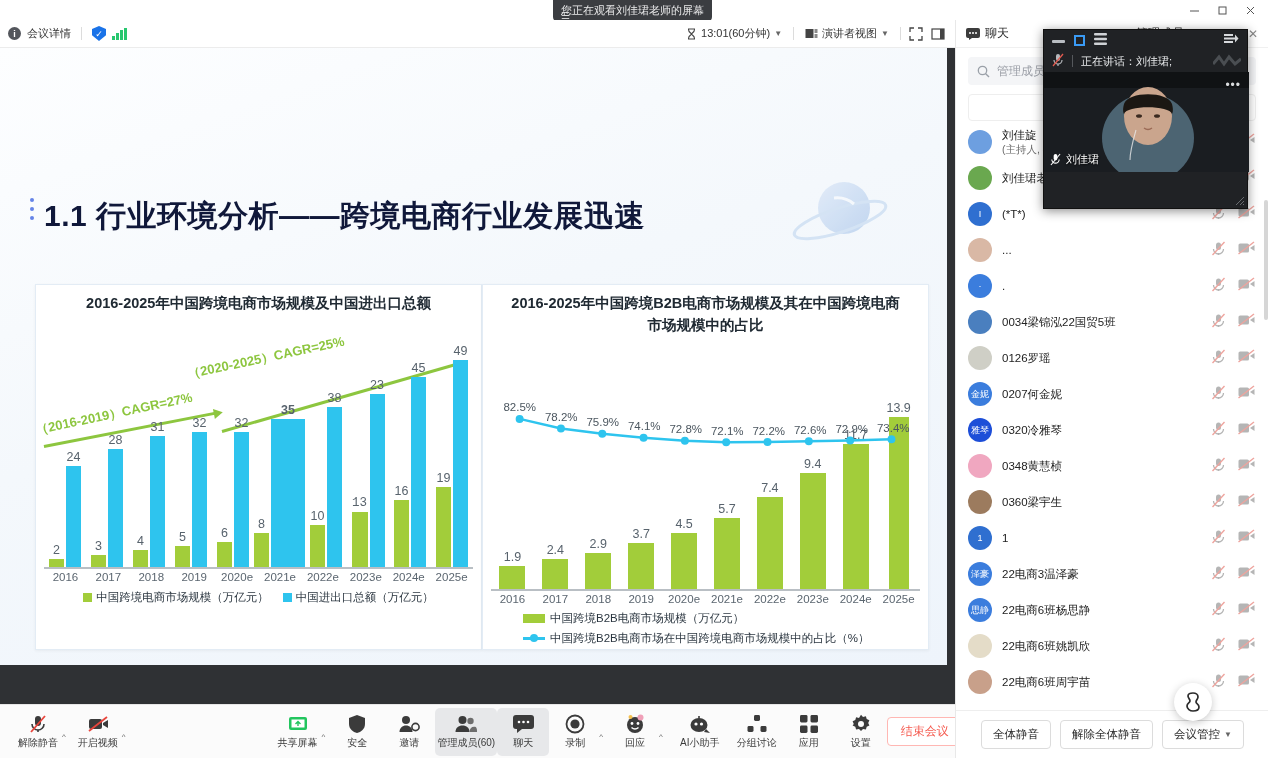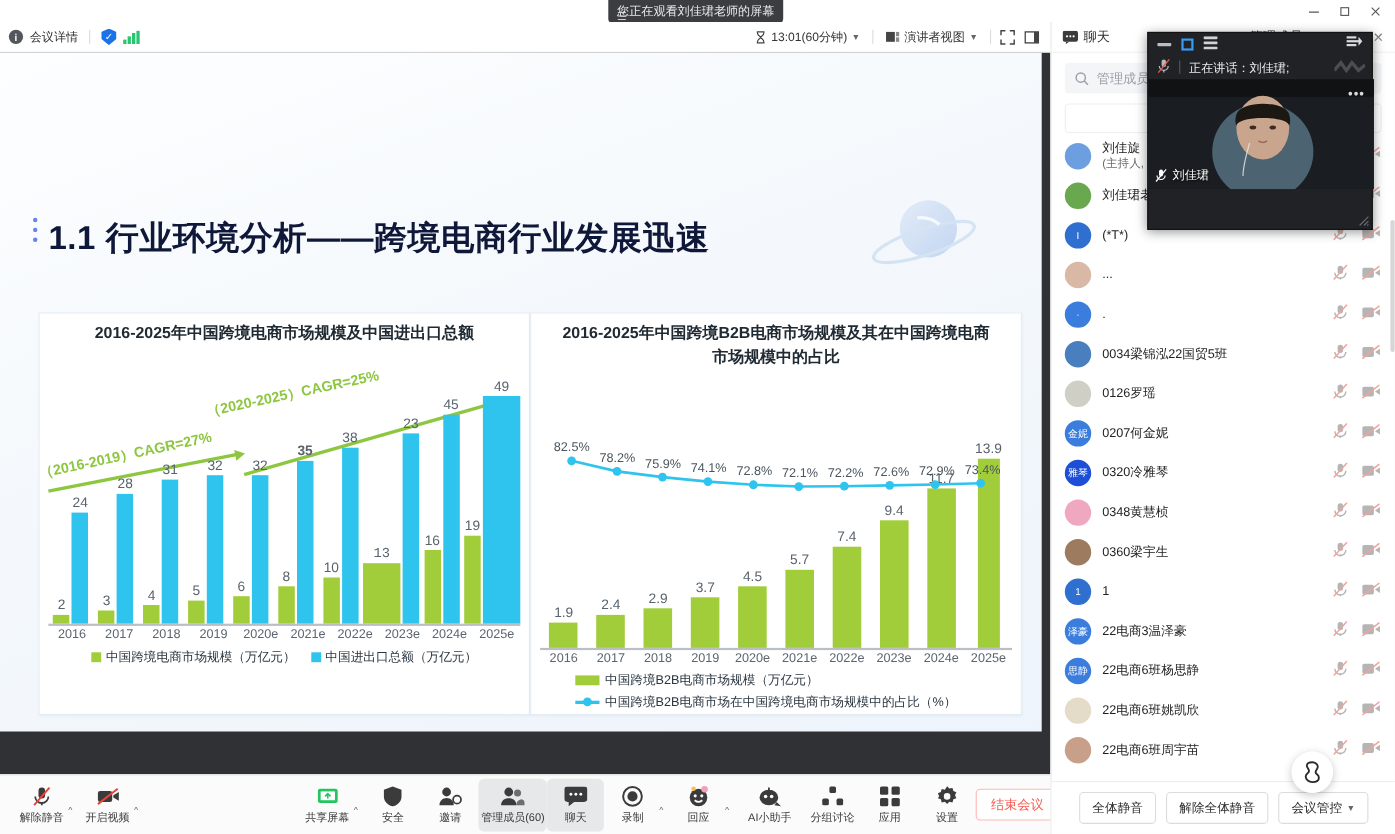--- a/index.html
+++ b/index.html
@@ -314,53 +314,53 @@
                   <span class="vlabel">6</span>
                 </div>
                 <div class="bar blue" style="height: 135.245px; width: 15px;">
                   <span class="vlabel">32</span>
                 </div>
               </div>
               <div class="grp">
                 <div class="bar green" style="height: 33.8113px; width: 15px;">
                   <span class="vlabel">8</span>
                 </div>
-                <div class="bar blue" style="height: 147.925px; width: 15px; font-weight: bold;">
+                <div class="bar blue" style="height: 147.925px; width: 34px; font-weight: bold;">
                   <span class="vlabel">35</span>
                 </div>
               </div>
               <div class="grp">
                 <div class="bar green" style="height: 42.2642px; width: 15px;">
                   <span class="vlabel">10</span>
                 </div>
                 <div class="bar blue" style="height: 160.604px; width: 15px;">
                   <span class="vlabel">38</span>
                 </div>
               </div>
               <div class="grp">
-                <div class="bar green" style="height: 54.9434px; width: 34px; font-family: Liberation Mono, monospace;">
+                <div class="bar green" style="height: 54.9434px; width: 16px; font-family: Liberation Mono, monospace;">
                   <span class="vlabel">13</span>
                 </div>
                 <div class="bar blue" style="height: 173.283px; width: 15px;">
                   <span class="vlabel">23</span>
                 </div>
               </div>
               <div class="grp">
                 <div class="bar green" style="height: 67.6226px; width: 15px;">
                   <span class="vlabel">16</span>
                 </div>
                 <div class="bar blue" style="height: 190.189px; width: 15px;">
                   <span class="vlabel">45</span>
                 </div>
               </div>
               <div class="grp">
                 <div class="bar green" style="height: 80.3019px; width: 15px;">
                   <span class="vlabel">19</span>
                 </div>
-                <div class="bar blue" style="height: 207.094px; width: 34px;">
+                <div class="bar blue" style="height: 207.094px; width: 15px;">
                   <span class="vlabel">49</span>
                 </div>
               </div>
             </div>
           <div class="axis-line"></div>
         </div>
       </div>
 
       <div class="xaxis" id="leftX">
           <span>2016</span>

